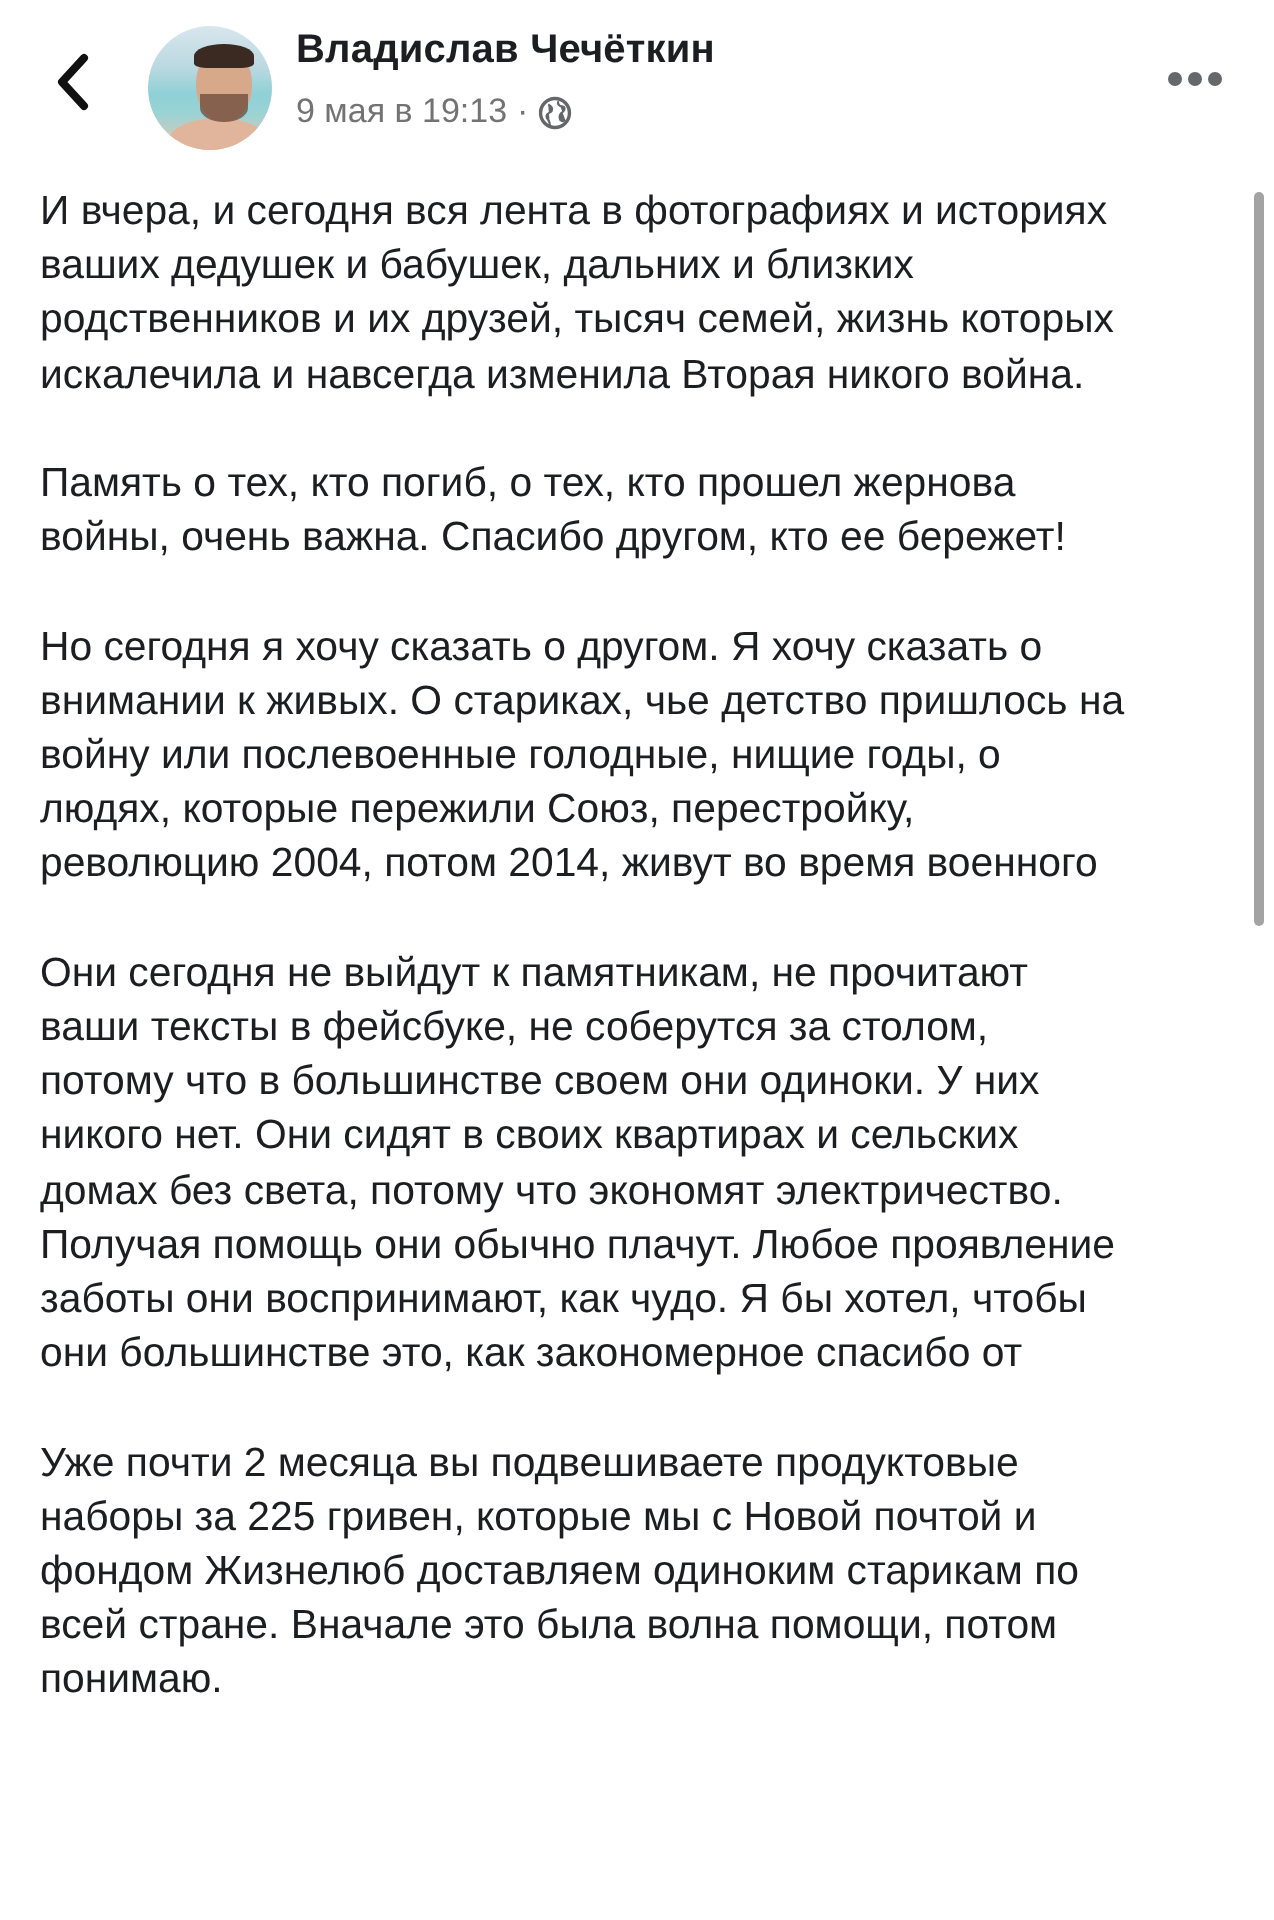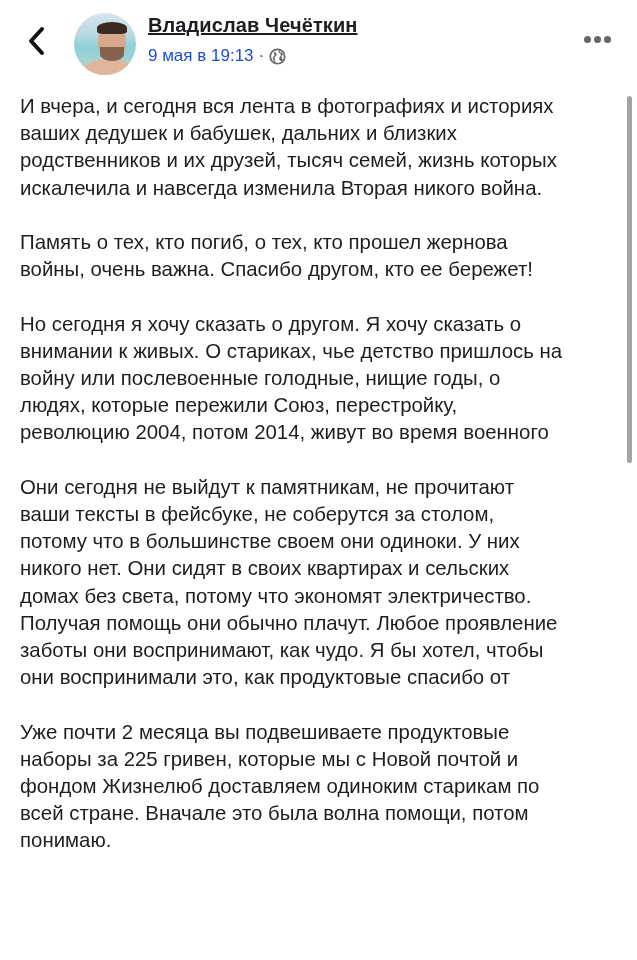--- a/index.html
+++ b/index.html
@@ -66,27 +66,26 @@
     }
     .author-name {
       position: absolute;
       left: 148px; top: 14px;
       font-size: 20px;
       font-weight: bold;
       letter-spacing: 0.1px;
       color: #1c1e21;
       white-space: nowrap;
       cursor: pointer;
-      text-decoration: underline;
     }
     .meta {
       position: absolute;
       left: 148px; top: 46px;
       font-size: 17px;
-      color: #1d4ed8;
+      color: #737373;
       white-space: nowrap;
       display: flex;
       align-items: center;
       gap: 5px;
     }
     .meta .dot {
       font-size: 17px;
     }
     .globe {
       width: 17px; height: 17px;
@@ -183,21 +182,21 @@
     <span class="line">революцию 2004, потом 2014, живут во время военного</span>
   </p>
   <p class="para">
     <span class="line">Они сегодня не выйдут к памятникам, не прочитают</span>
     <span class="line">ваши тексты в фейсбуке, не соберутся за столом,</span>
     <span class="line">потому что в большинстве своем они одиноки. У них</span>
     <span class="line">никого нет. Они сидят в своих квартирах и сельских</span>
     <span class="line">домах без света, потому что экономят электричество.</span>
     <span class="line">Получая помощь они обычно плачут. Любое проявление</span>
     <span class="line">заботы они воспринимают, как чудо. Я бы хотел, чтобы</span>
-    <span class="line">они воспринимали это, как продуктовые спасибо от</span>
+    <span class="line">они большинстве это, как закономерное спасибо от</span>
   </p>
   <p class="para">
     <span class="line">Уже почти 2 месяца вы подвешиваете продуктовые</span>
     <span class="line">наборы за 225 гривен, которые мы с Новой почтой и</span>
     <span class="line">фондом Жизнелюб доставляем одиноким старикам по</span>
     <span class="line">всей стране. Вначале это была волна помощи, потом</span>
     <span class="line">понимаю.</span>
   </p>
 </div>
 

